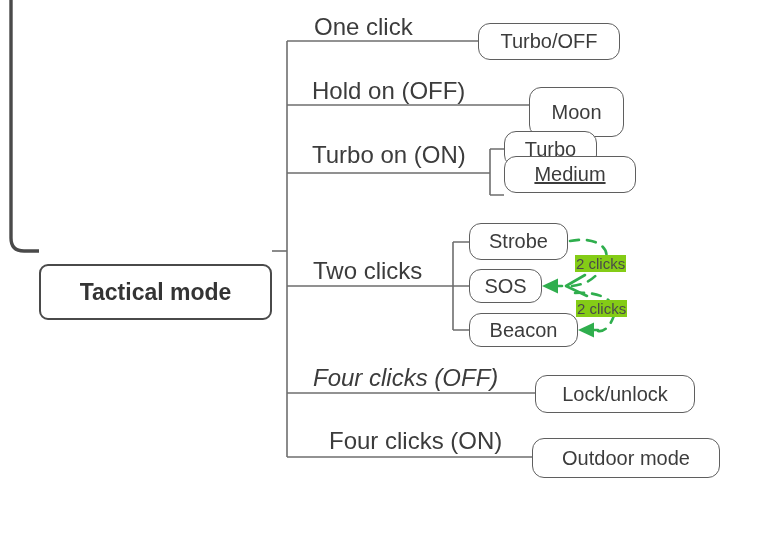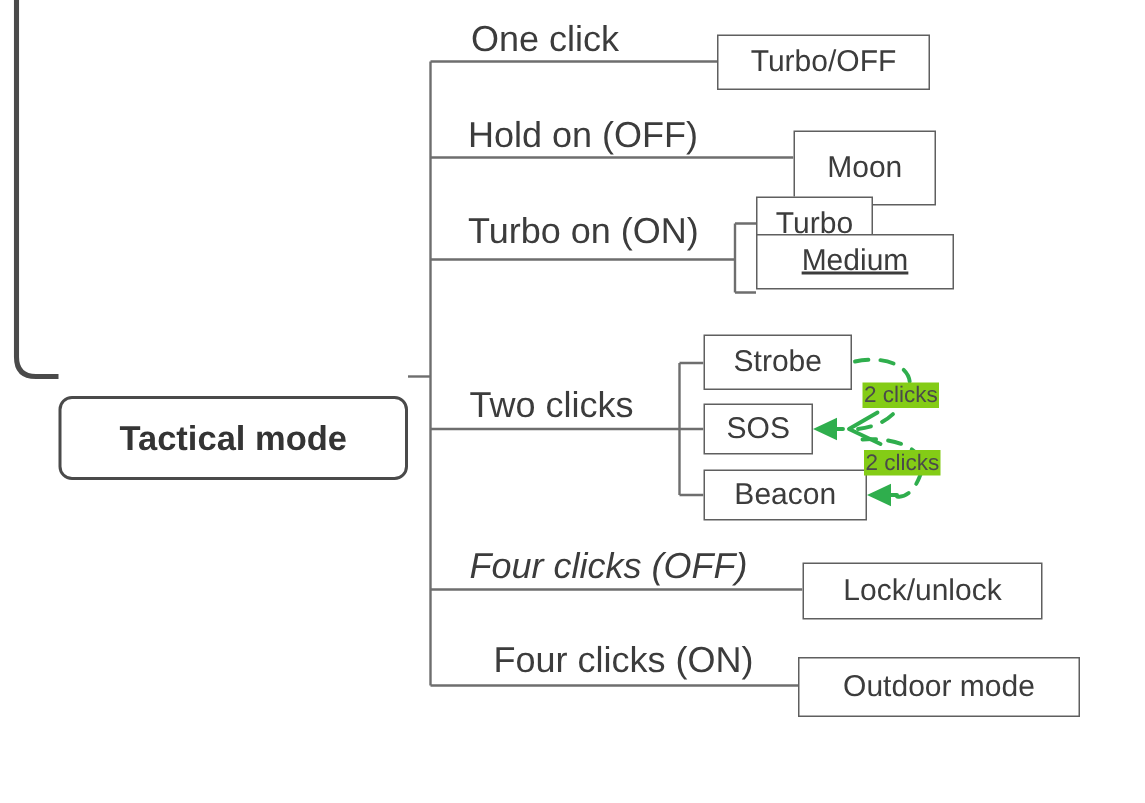--- a/index.html
+++ b/index.html
@@ -45,21 +45,21 @@
     stroke-linejoin: round;
   }
   .gfill { fill: var(--green, #2fae4d); stroke: none; }
   .node {
     position: absolute;
     display: flex;
     align-items: center;
     justify-content: center;
     background: #ffffff;
     border: 1.7px solid var(--border, #5f5f5f);
-    border-radius: 0;
+    border-radius: 12px;
     color: var(--text, #3b3b3b);
     font-size: 20px;
     white-space: nowrap;
     box-sizing: border-box;
   }
   .root-node {
     border: 2.6px solid var(--root-border, #4a4a4a);
     border-radius: 9px;
     font-weight: bold;
     font-size: 23px;
@@ -124,21 +124,21 @@
 
   <div class="blabel" style="left:314px; top:13px;">One click</div>
   <div class="blabel" style="left:312px; top:77px;">Hold on (OFF)</div>
   <div class="blabel" style="left:312px; top:141px;">Turbo on (ON)</div>
   <div class="blabel" style="left:313px; top:257px;">Two clicks</div>
   <div class="blabel" style="left:313px; top:364px;font-style:italic;">Four clicks (OFF)</div>
   <div class="blabel" style="left:329px; top:427px;">Four clicks (ON)</div>
 
   <div class="node" style="left:478px; top:23px;  width:142px; height:37px;">Turbo/OFF</div>
   <div class="node" style="left:529px; top:87px;  width:95px;  height:50px;">Moon</div>
-  <div class="node" style="left:504px; top:131px; width:78px;  height:36px;">Turbo</div>
+  <div class="node" style="left:504px; top:131px; width:93px;  height:36px;">Turbo</div>
   <div class="node" style="left:504px; top:156px; width:132px; height:37px;text-decoration:underline;">Medium</div>
   <div class="node" style="left:469px; top:269px; width:73px;  height:34px;">SOS</div>
   <div class="node" style="left:469px; top:223px; width:99px;  height:37px;">Strobe</div>
   <div class="node" style="left:469px; top:313px; width:109px; height:34px;">Beacon</div>
   <div class="node" style="left:535px; top:375px; width:160px; height:38px;">Lock/unlock</div>
   <div class="node" style="left:532px; top:438px; width:188px; height:40px;">Outdoor mode</div>
 
   <div class="annot" style="left:575px; top:255px;">2 clicks</div>
   <div class="annot" style="left:576px; top:300px;">2 clicks</div>
 

